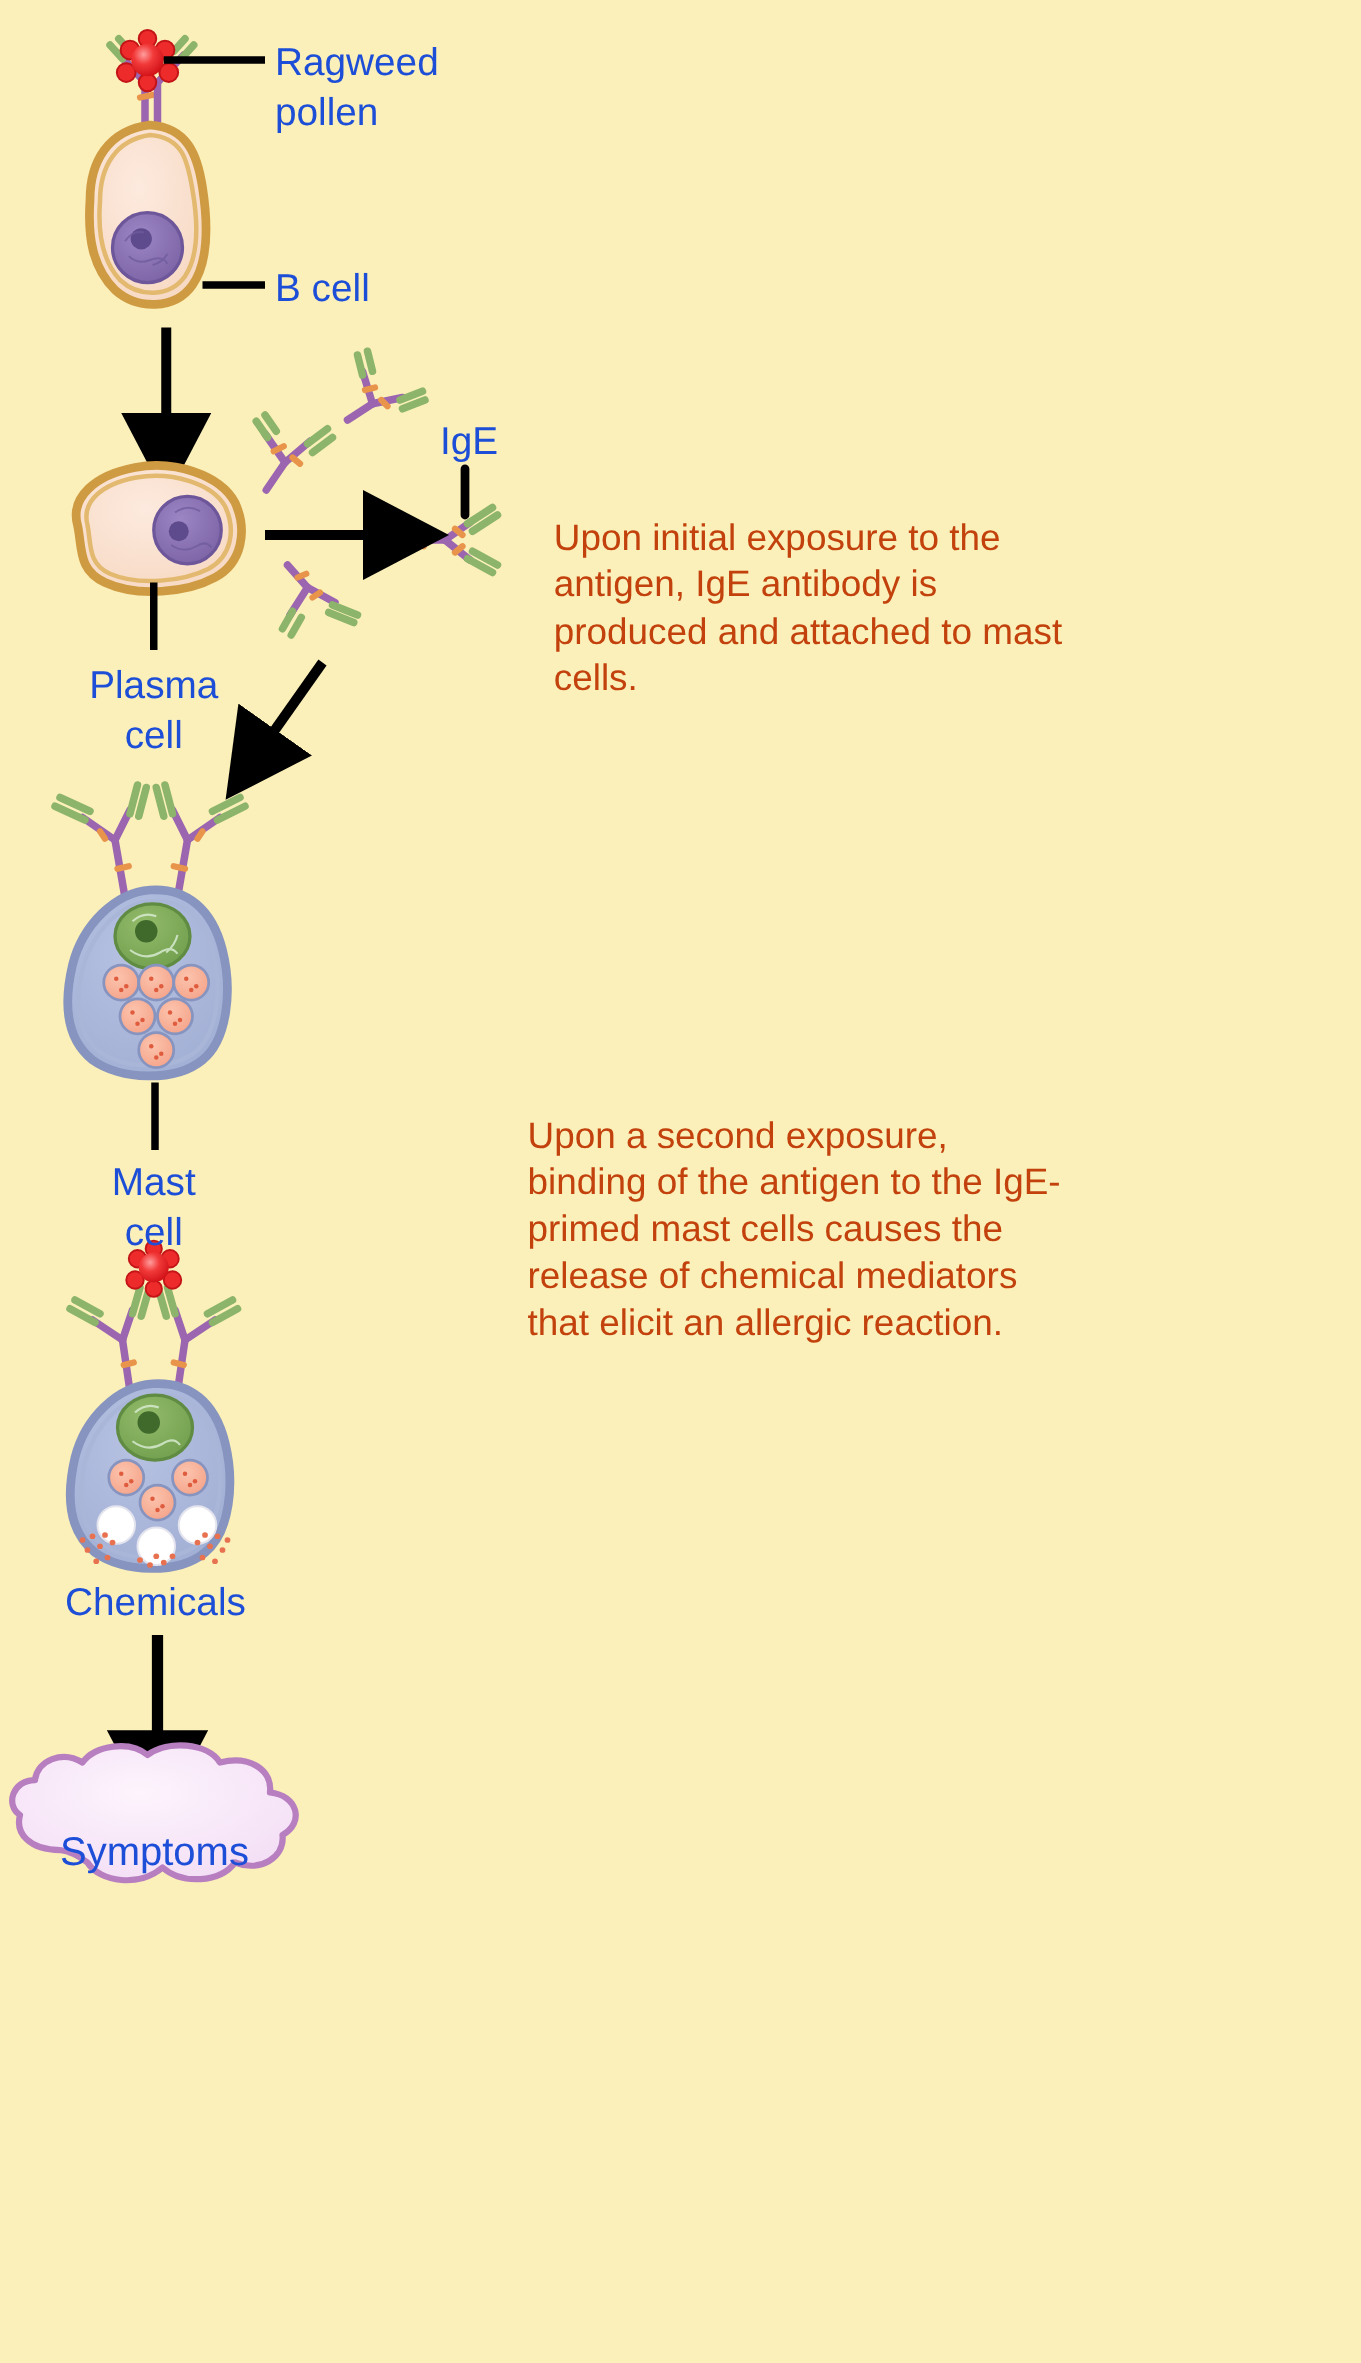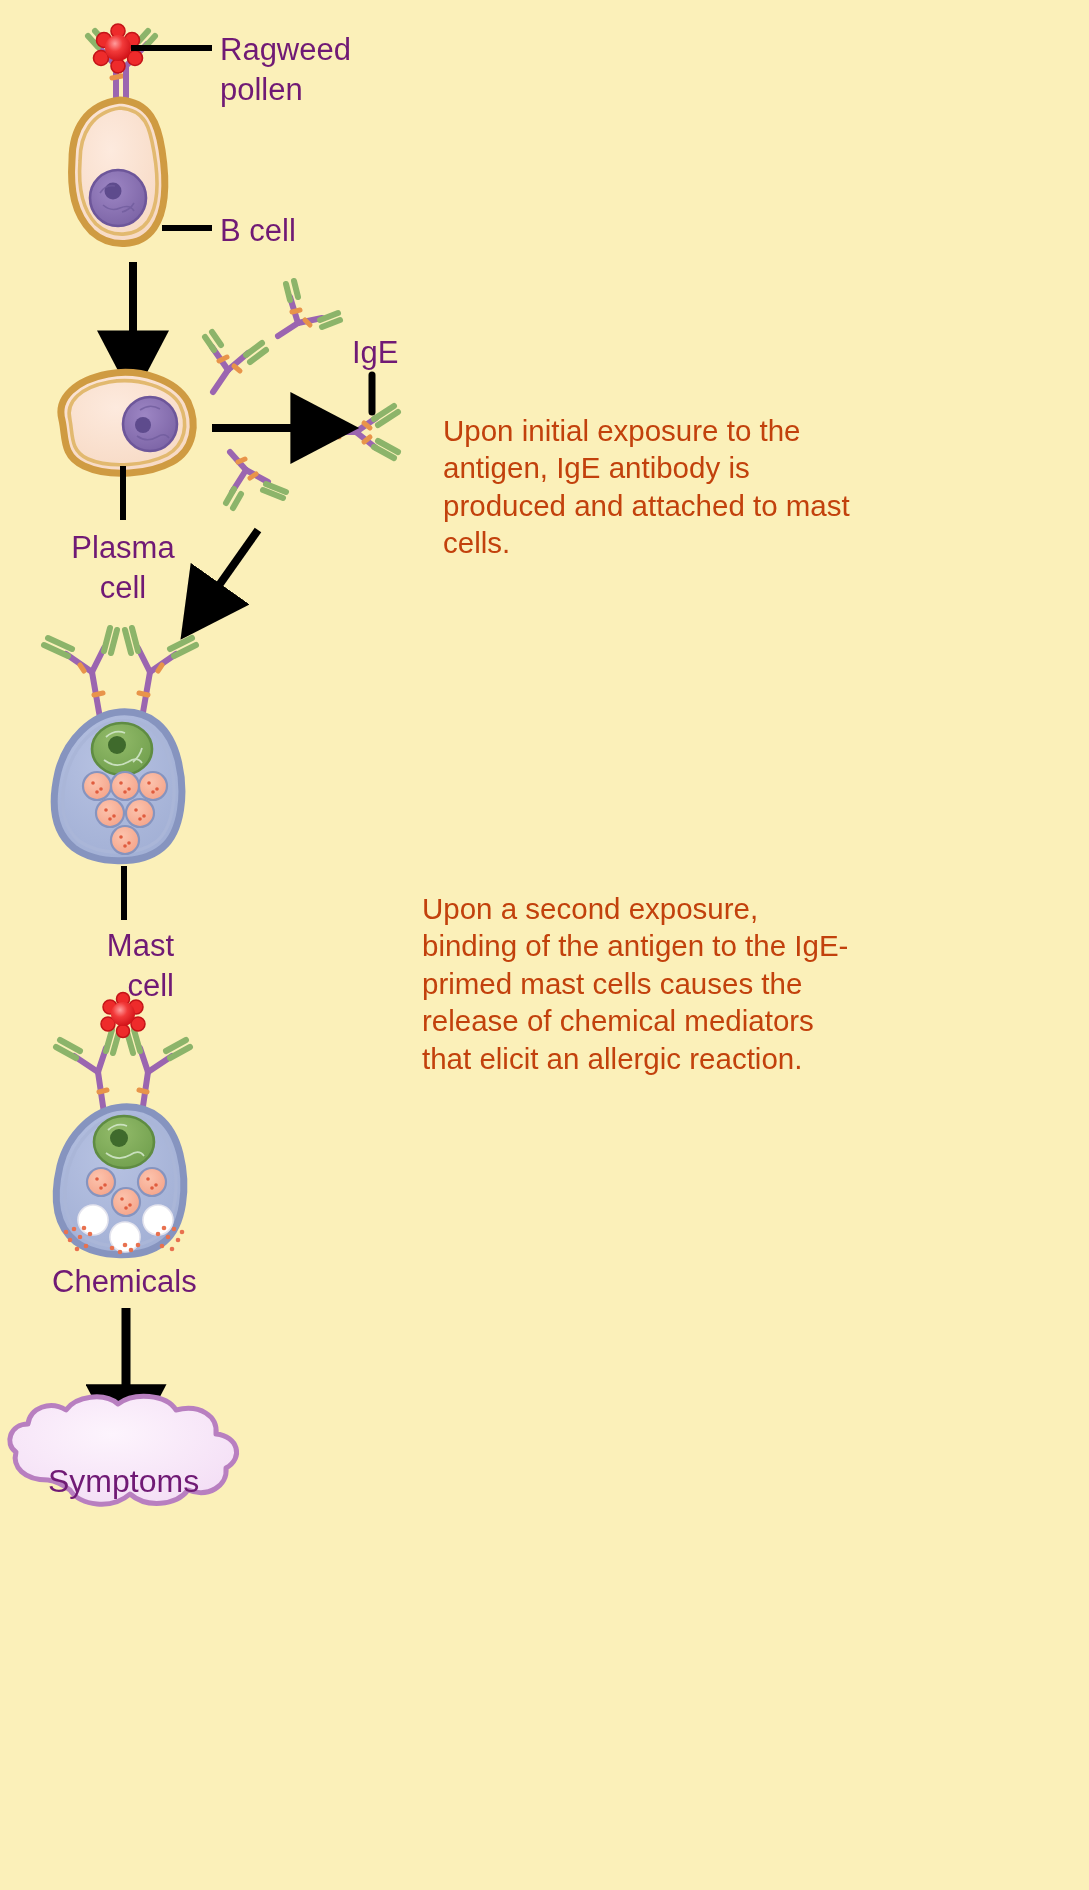--- a/index.html
+++ b/index.html
@@ -6,30 +6,30 @@
   body{
     width:1089px;height:1890px;
     background:#fbf0b9;
     font-family:"Liberation Sans", sans-serif;
     position:relative;
     overflow:hidden;
   }
   .stage{position:absolute;left:0;top:0;width:1089px;height:1890px;}
   svg.layer{position:absolute;left:0;top:0;width:1089px;height:1890px;}
 
-  .lbl{position:absolute;color:#701a75;font-size:31px;line-height:1.28;white-space:pre-line;}
+  .lbl{position:absolute;color:#1d4ed8;font-size:31px;line-height:1.28;white-space:pre-line;}
   .lbl-center{text-align:center;}
 
   .para{position:absolute;color:#c2410c;font-size:29.5px;line-height:1.27;width:430px;}
 
   #lbl-ragweed{left:220px;top:30px;}
   #lbl-bcell{left:220px;top:211px;}
   #lbl-ige{left:352px;top:333px;}
   #lbl-plasma{left:56px;top:528px;width:134px;}
-  #lbl-mast{left:40px;top:926px;width:134px;text-align:right;}
+  #lbl-mast{left:56px;top:926px;width:134px;}
   #lbl-chem{left:52px;top:1262px;}
   #lbl-symptoms{left:48px;top:1461px;font-size:32px;}
 
   #para1{left:443px;top:412px;}
   #para2{left:422px;top:890px;}
 </style>
 </head>
 <body>
 
 <div class="stage">

